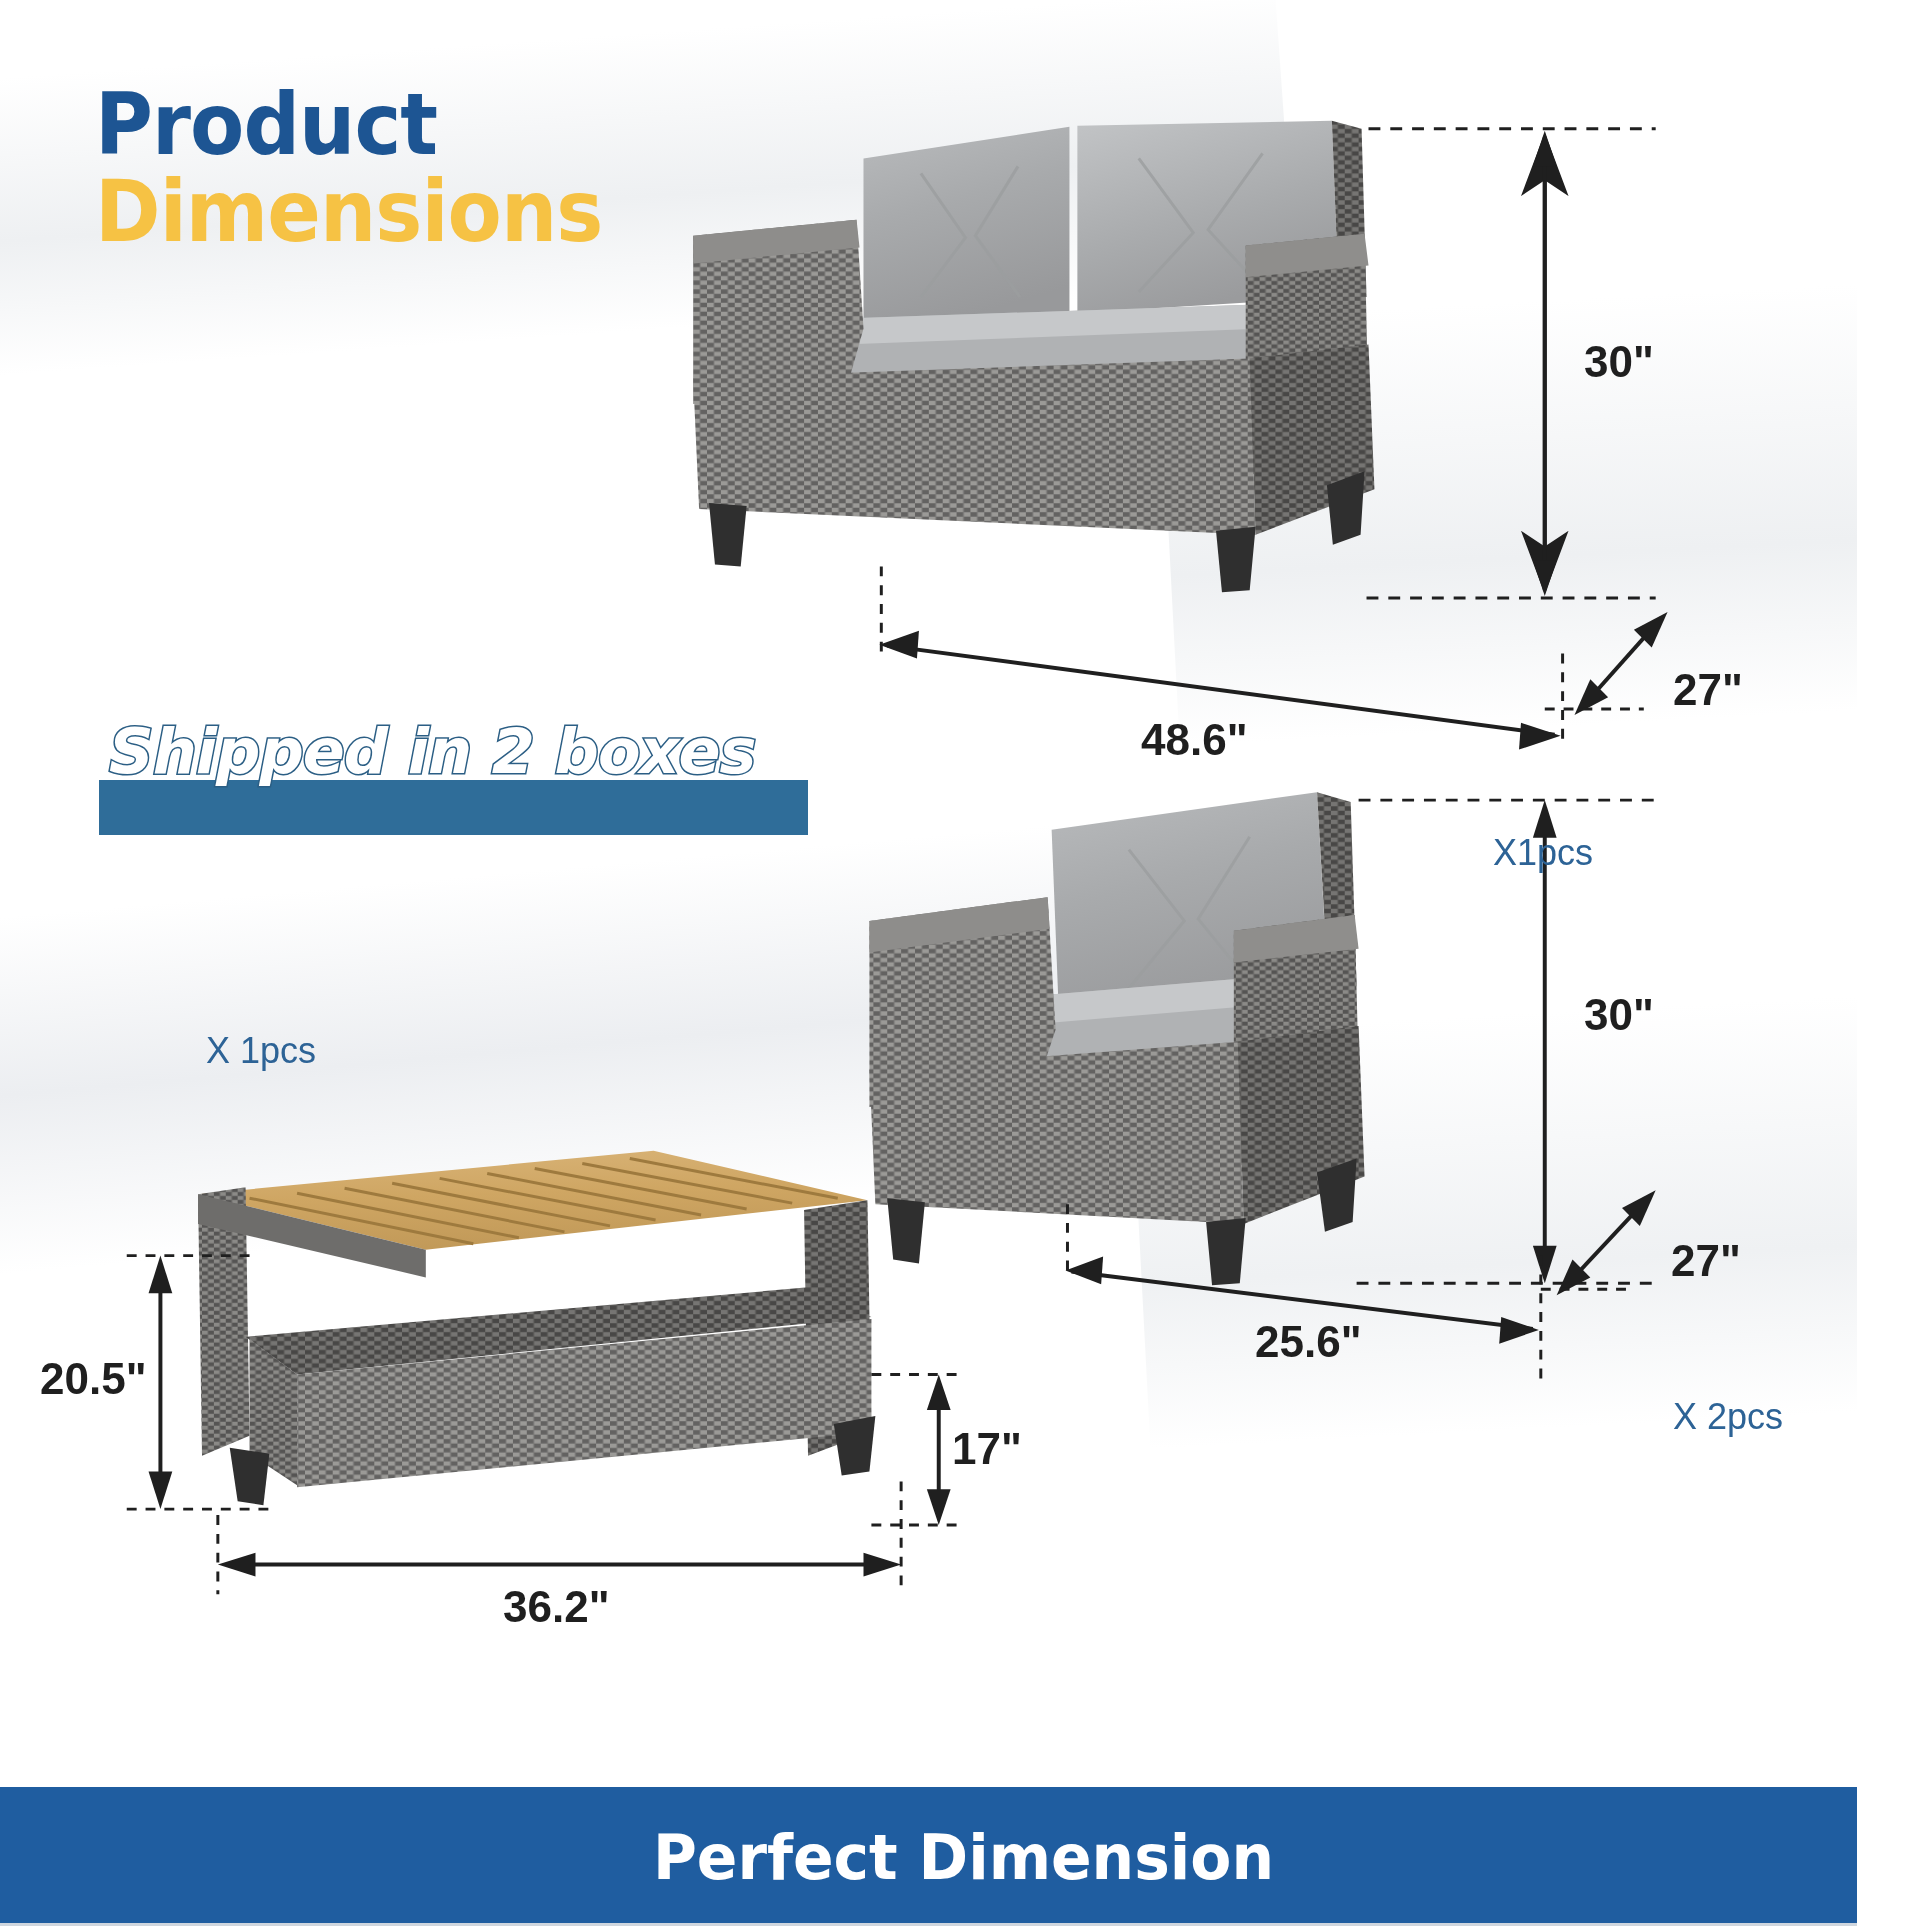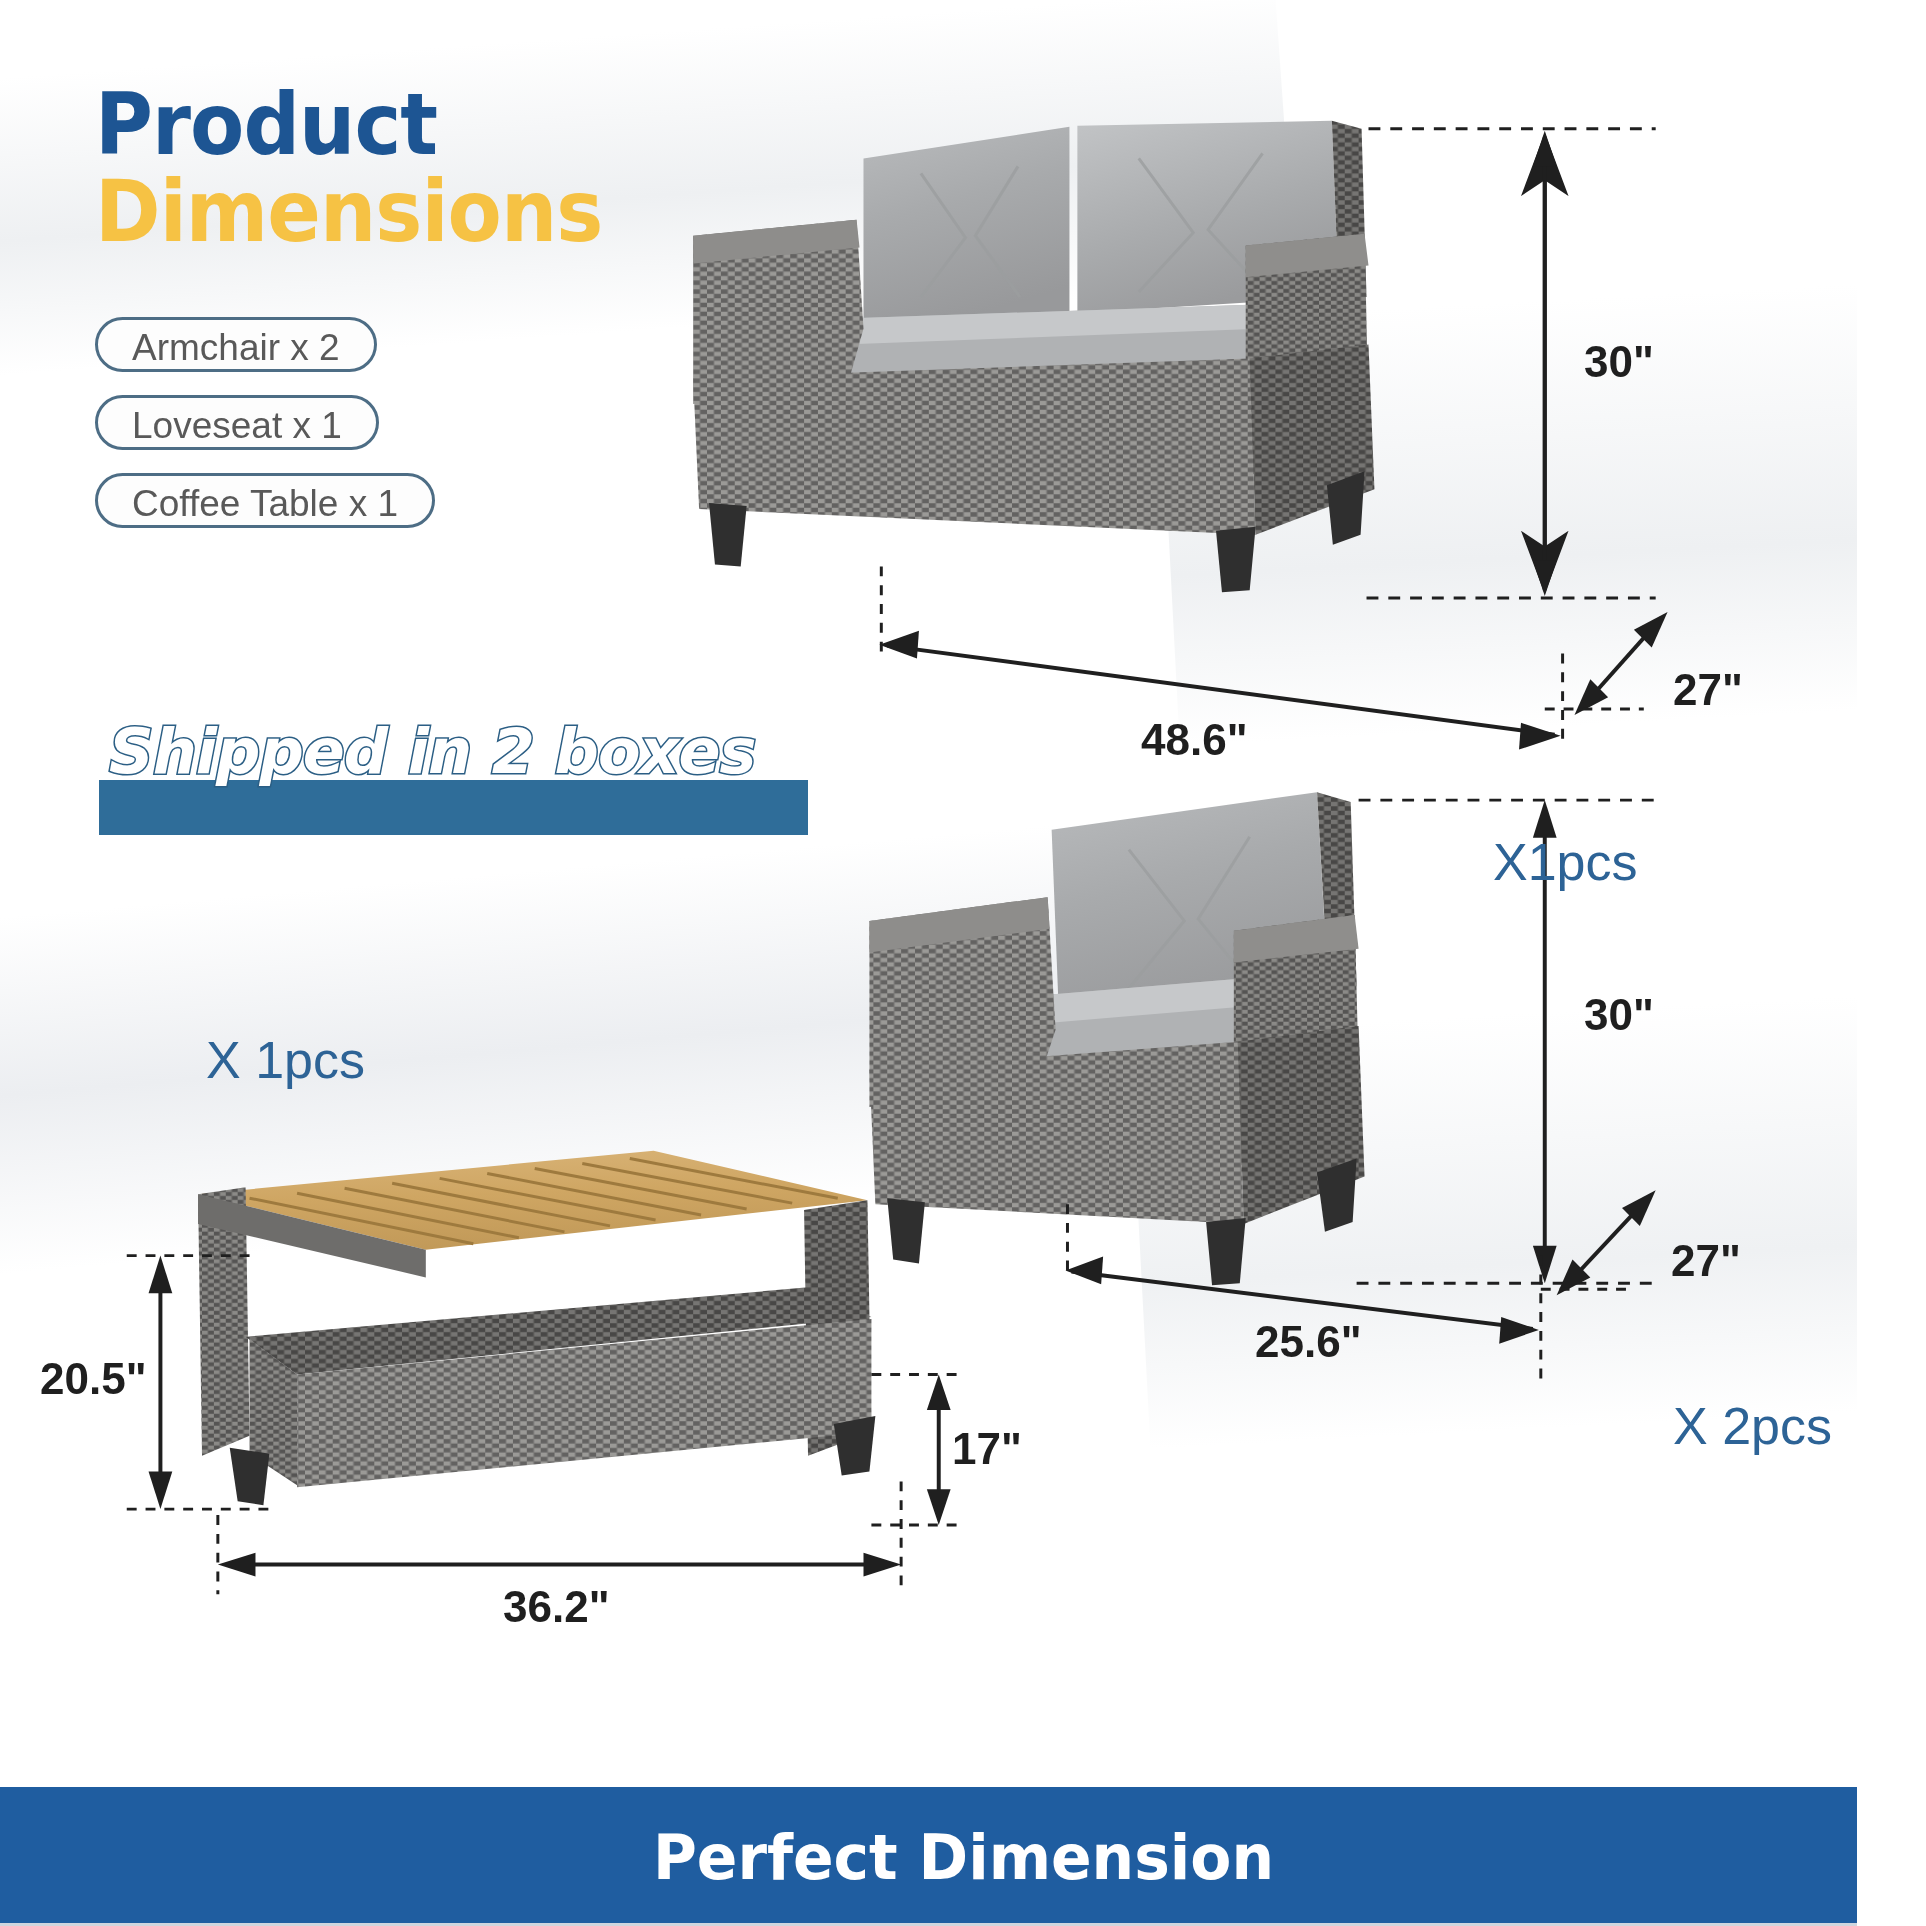--- a/index.html
+++ b/index.html
@@ -57,21 +57,21 @@
 
   
   .footer{position:absolute;left:0;top:1787px;width:1927px;height:140px;background:#1f5da0;}
   .footer-text{position:absolute;left:0;top:1787px;width:1927px;height:140px;
     display:flex;align-items:center;justify-content:center;
     color:#ffffff;font-size:63px;font-weight:bold;letter-spacing:0px;
     font-family:"DejaVu Sans", sans-serif;transform:scaleX(0.95);}
   .footer-rule{position:absolute;left:0;top:1923px;width:1927px;height:4px;background:#cfd6de;}
 
   
-  .pcs{position:absolute;color:#2d6396;font-size:52px;white-space:nowrap;}
+  .pcs{position:absolute;color:#2d6396;font-size:36px;white-space:nowrap;}
 
   
   .dim{position:absolute;color:#1f1f1f;font-size:44px;font-weight:bold;white-space:nowrap;
        font-family:"Liberation Sans", sans-serif;}
 
   svg{position:absolute;left:0;top:0;width:1927px;height:1927px;pointer-events:none;}
 </style>
 </head>
 <body>
 
@@ -80,31 +80,20 @@
   <div class="swoosh sw1"></div>
   <div class="swoosh sw2"></div>
   <div class="swoosh sw3"></div>
   <div class="swoosh sw4"></div>
 
   <div class="title-wrap">
     <div class="t-line t-product">Product</div>
     <div class="t-line t-dimensions">Dimensions</div>
   </div>
 
-  <div class="pills">
-    <div class="pill-row">
-      <span class="pill">Armchair  x 2</span>
-    </div>
-    <div class="pill-row">
-      <span class="pill">Loveseat x 1</span>
-    </div>
-    <div class="pill-row">
-      <span class="pill">Coffee Table x 1</span>
-    </div>
-  </div>
 
   <div class="shipbar"></div>
   <div class="shiptext">Shipped in 2 boxes</div>
 
   <svg viewBox="0 0 1946 1946">
     <defs>
 
       <pattern id="wicker" width="14" height="9" patternUnits="userSpaceOnUse">
         <rect width="14" height="9" fill="#7b7a78"></rect>
         <rect x="0" y="0" width="6.5" height="4" fill="#9b9a97"></rect>

